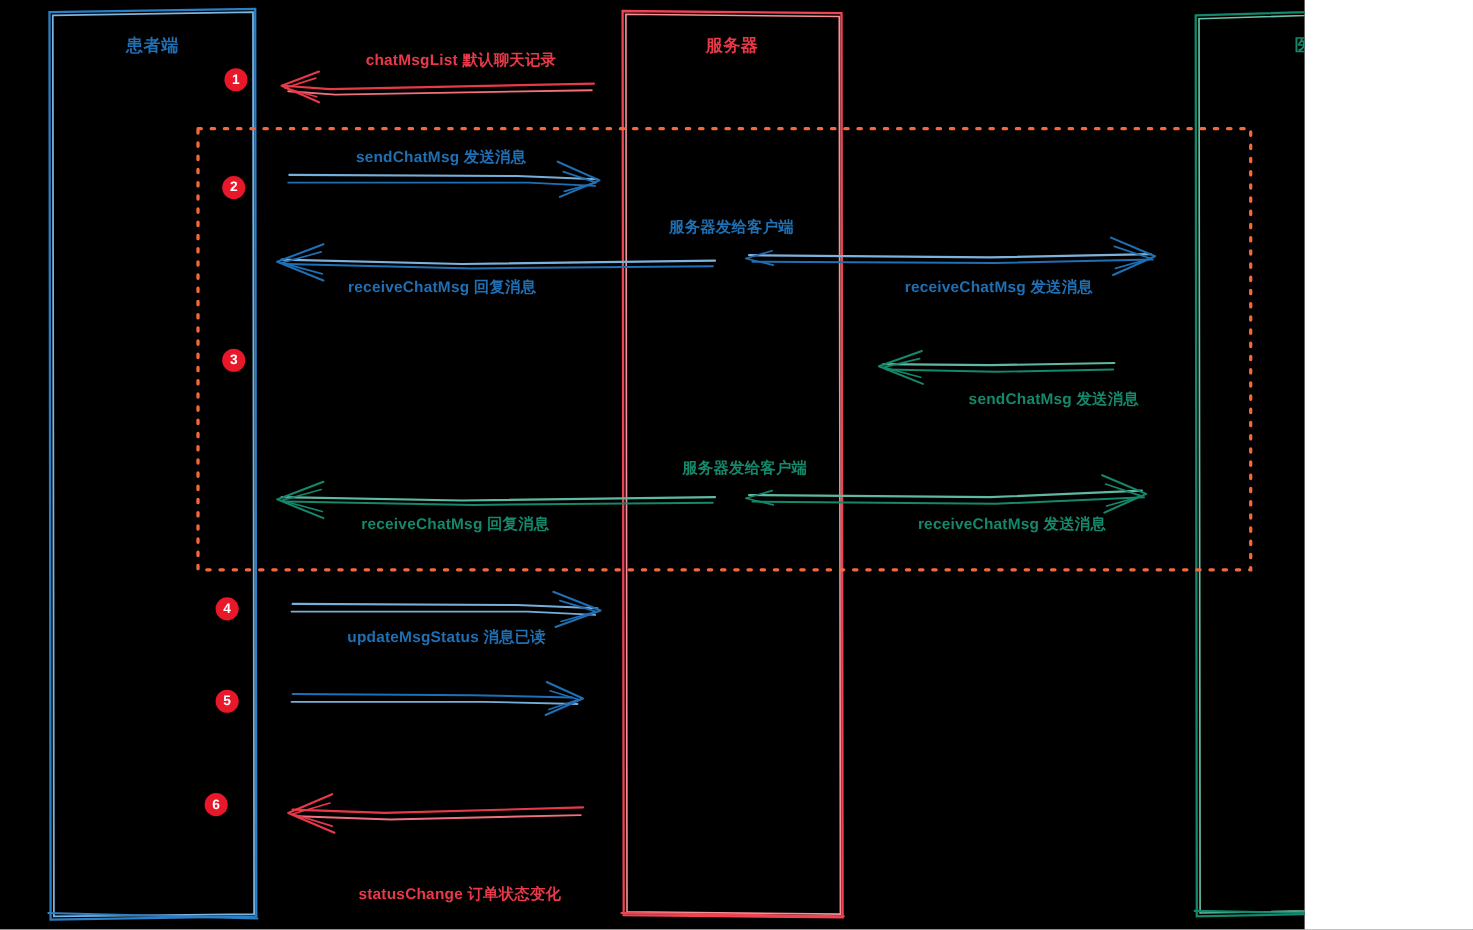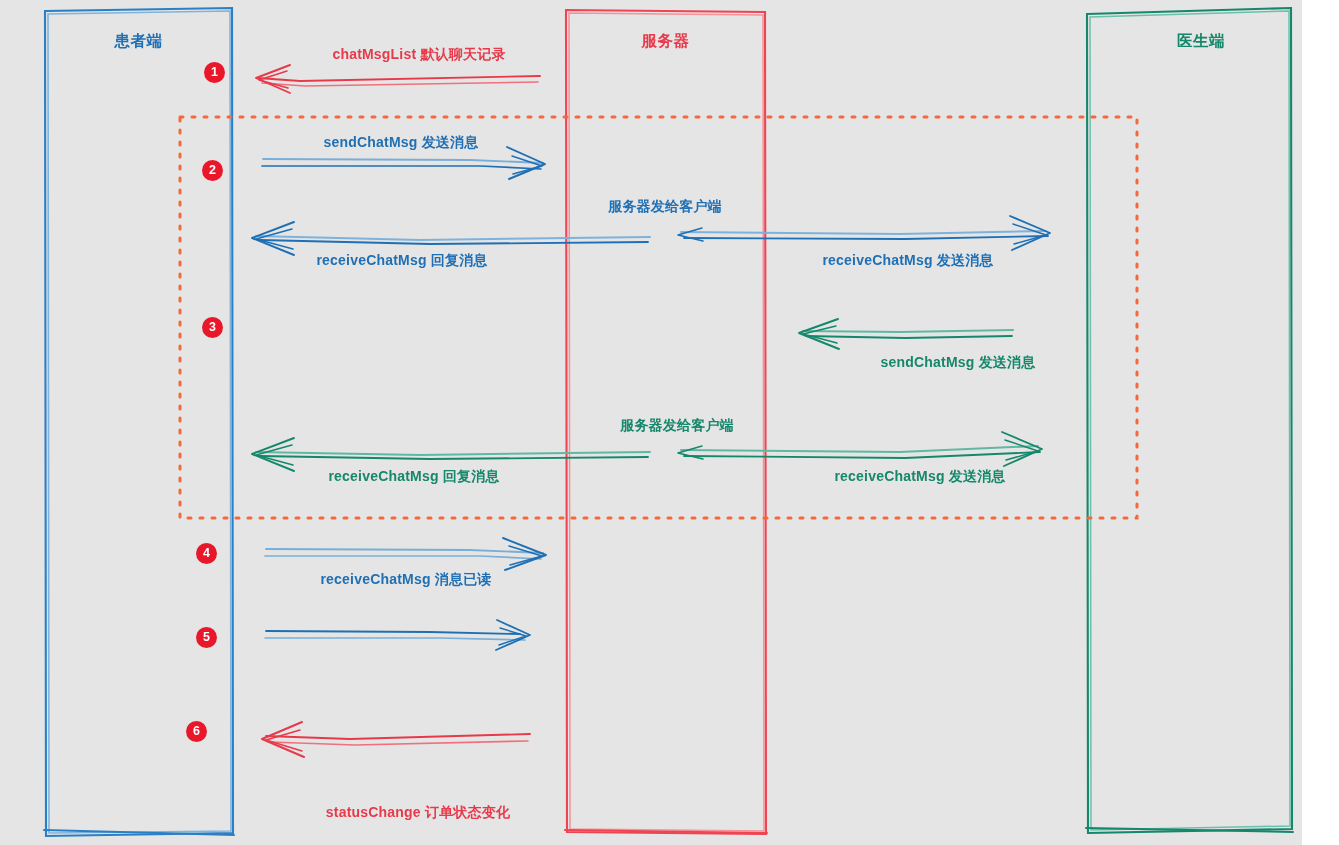--- a/index.html
+++ b/index.html
@@ -5,23 +5,23 @@
   html, body {
     margin: 0;
     padding: 0;
     background: #ffffff;
   }
   body {
     font-family: "Liberation Sans", "DejaVu Sans", sans-serif;
   }
   #canvas {
     position: relative;
-    width: 1302px;
+    width: 1186px;
     height: 845px;
-    background: #e5e5e5;
+    background: #000000;
     overflow: hidden;
   }
   #canvas svg.layer {
     position: absolute;
     left: 0;
     top: 0;
     width: 1339px;
     height: 845px;
     overflow: visible;
   }
@@ -184,18 +184,18 @@
   <div class="msg-label c-blue center" style="left:908px; top:252px;">receiveChatMsg 发送消息</div>
 
   <div class="msg-label c-green center" style="left:946px; top:354px;">sendChatMsg 发送消息</div>
 
   <div class="msg-label c-green center" style="left:665px; top:417px;">服务器发给客户端</div>
 
   <div class="msg-label c-green center" style="left:402px; top:468px;">receiveChatMsg 回复消息</div>
 
   <div class="msg-label c-green center" style="left:908px; top:468px;">receiveChatMsg 发送消息</div>
 
-  <div class="msg-label c-blue center" style="left:406px; top:571px;">receiveChatMsg 消息已读</div>
+  <div class="msg-label c-blue center" style="left:406px; top:571px;">updateMsgStatus 消息已读</div>
 
 
   <div class="msg-label c-red center" style="left:418px; top:792px;margin-top:12px;">statusChange 订单状态变化</div>
 
 </div>
 
 </body></html>

